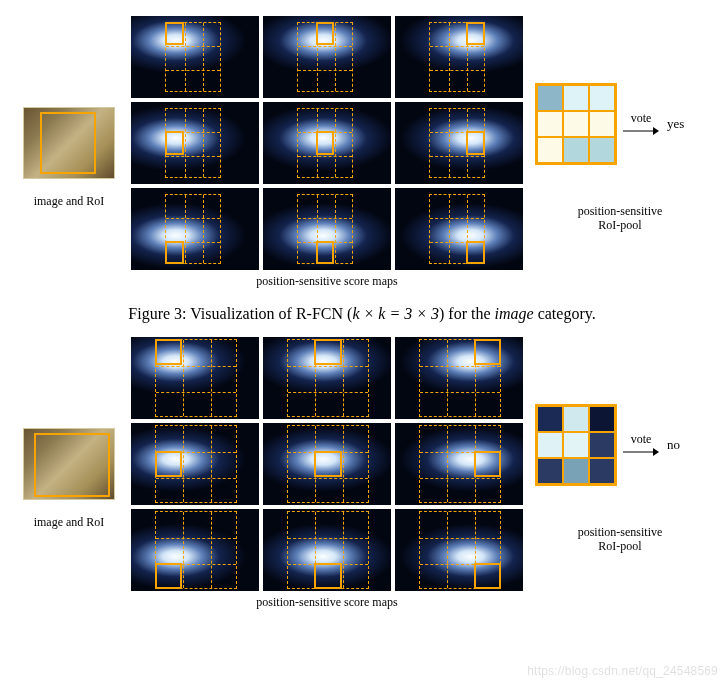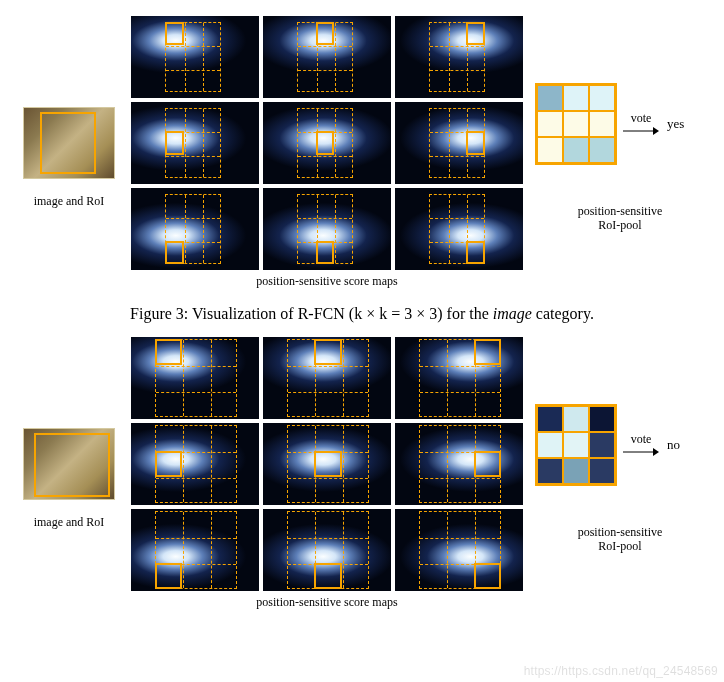--- a/index.html
+++ b/index.html
@@ -257,21 +257,21 @@
       </div>
       <span class="result">yes</span>
     </div>
     <div class="label-small" style="white-space:pre-line;margin-top:6px">position-sensitive
 RoI-pool</div>
   </div>
 
 </div>
 
 <div class="caption-line">
-  <span class="fn">Figure 3: Visualization of R-FCN (</span><span style="">k × k = 3 × 3</span><span>) for the </span><em>image</em><span> category.</span>
+  <span class="fn">Figure 3: Visualization of R-FCN (</span><span style="font-style:italic">k × k = 3 × 3</span><span>) for the </span><em>image</em><span> category.</span>
 </div>
 
 <div class="fig-block">
 
   <div class="left-col">
     <div class="roi-img">
       <div class="bbox" style="left:10px;top:4px;width:76px;height:64px"></div>
     </div>
     <div class="label-small">image and RoI</div>
   </div>
@@ -384,13 +384,13 @@
         </svg>
       </div>
       <span class="result">no</span>
     </div>
     <div class="label-small" style="white-space:pre-line;margin-top:6px">position-sensitive
 RoI-pool</div>
   </div>
 
 </div>
 
-<div class="watermark">https://https.csdn.net/qq_24548569</div>
+<div class="watermark">https://blog.csdn.net/qq_24548569</div>
 
 </body></html>

